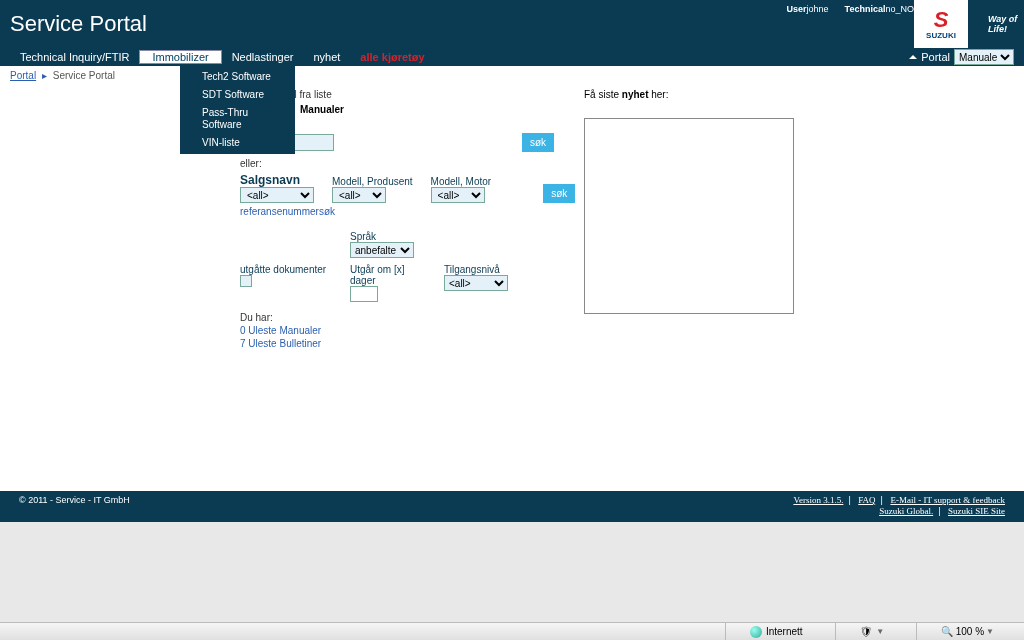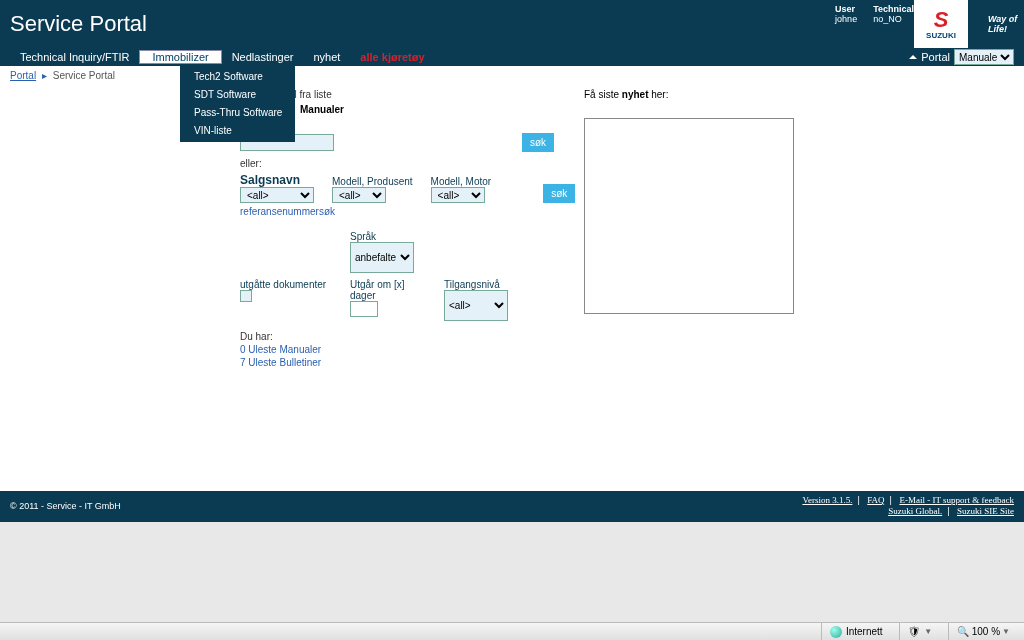--- a/index.html
+++ b/index.html
@@ -1,74 +1,74 @@
 <!DOCTYPE html>
 <html><head>
   <meta charset="utf-8">
   <style>
     * { margin: 0; padding: 0; box-sizing: border-box; font-family: Arial, sans-serif; }
     body { background: #fff; font-size: 11px; }
     .page { width: 1024px; height: 640px; display: flex; flex-direction: column; }
     .topbar { background: #0a3b53; color: #fff; height: 48px; display: flex; align-items: center; padding: 0 10px; position: relative; }
     .topbar .portal-title { font-size: 22px; font-weight: normal; margin-left: 0; }
     .user-lang { position: absolute; right: 110px; top: 4px; font-size: 9px; display: flex; gap: 16px; }
-    .user-lang .col { display: flex; flex-direction: column; align-items: flex-start; }
+    .user-lang .col { display: flex; flex-direction: row; align-items: flex-start; }
     .user-lang b { font-weight: bold; }
     .logo { position: absolute; right: 56px; top: 0; width: 54px; height: 48px; background: #fff; display: flex; flex-direction: column; align-items: center; justify-content: center; }
     .logo-s { color: #d92029; font-size: 22px; font-weight: bold; font-style: italic; line-height: 1; }
     .logo-text { color: #00407a; font-size: 8px; font-weight: bold; }
     .tagline { position: absolute; right: 0; top: 0; width: 36px; height: 48px; background: #0a3b53; color: #fff; font-size: 9px; font-style: italic; font-weight: bold; display: flex; align-items: center; justify-content: center; }
     .navbar { background: #0a3b53; color: #fff; height: 18px; font-size: 11px; display: flex; align-items: center; padding: 0 10px; position: relative; }
     .navbar .nav-item { padding: 0 10px; cursor: pointer; }
     .navbar .nav-item.immobilizer { background: #fff; color: #004266; border: 1px solid #88a; padding: 0 12px; }
     .navbar .nav-item.red { color: #d92029; font-weight: bold; }
     .nav-right { position: absolute; right: 10px; display: flex; align-items: center; gap: 4px; }
     .nav-right select { font-size: 10px; height: 15px; width: 60px; }
     .nav-arrow { width: 0; height: 0; border-left: 4px solid transparent; border-right: 4px solid transparent; border-bottom: 4px solid #fff; }
     .breadcrumb { background: #fff; padding: 4px 10px; font-size: 10px; color: #555; }
     .breadcrumb a { color: #2a5fb0; text-decoration: underline; }
     .bc-sep { color: #2a5fb0; margin: 0 3px; }
     .dropdown-menu { position: absolute; left: 180px; top: 66px; background: #0a3b53; color: #fff; font-size: 10px; width: 115px; z-index: 10; padding: 2px 0; }
-    .dropdown-menu .d-item { padding: 3px 6px; cursor: pointer; white-space: normal; line-height: 1.2; margin-left: 8px; }
+    .dropdown-menu .d-item { padding: 3px 22px; cursor: pointer; white-space: normal; line-height: 1.2; }
     .content { flex: 1; display: flex; padding: 4px 10px 0 10px; position: relative; }
     .left-pane { width: 560px; margin-left: 230px; }
     .line1 { font-size: 10px; color: #333; margin-left: 0; }
     .line2 { font-size: 10px; margin-top: 4px; }
     .line2 .lnk { color: #2a5fb0; cursor: pointer; }
     .line2 b { font-weight: bold; }
     .search-row { display: flex; align-items: center; margin-top: 18px; }
     .text-input { width: 94px; height: 17px; border: 1px solid #7a9; background: #e4f1f9; }
     .btn { background: #3bb4e5; color: #fff; border: none; padding: 4px 8px; font-size: 10px; cursor: pointer; margin-left: 188px; }
     .btn2 { background: #3bb4e5; color: #fff; border: none; padding: 4px 8px; font-size: 10px; cursor: pointer; margin-left: 34px; }
     .eller { font-size: 10px; margin-top: 6px; color: #333; }
     .filter-row { display: flex; margin-top: 4px; gap: 18px; align-items: flex-end; }
     .filter-col { display: flex; flex-direction: column; }
     .filter-label { font-size: 10px; color: #0a3b53; }
     .filter-label.bold { font-weight: bold; font-size: 12px; }
     .blue-select { background: #e4f1f9; border: 1px solid #7a9; height: 16px; font-size: 10px; width: 74px; padding: 0 2px; }
     .blue-select option { background: #fff; }
     .ref-link { color: #2a5fb0; font-size: 10px; margin-top: 3px; display: inline-block; text-decoration: none; }
     .row3 { display: flex; gap: 18px; margin-top: 14px; align-items: flex-end; }
-    .lang-select { background: #e4f1f9; border: 1px solid #7a9; height: 31px; font-size: 10px; width: 64px; }
+    .lang-select { background: #e4f1f9; border: 1px solid #7a9; height: 16px; font-size: 10px; width: 64px; }
     .checkbox { width: 12px; height: 12px; border: 1px solid #7a9; background: #e4f1f9; display: inline-block; }
     .days-input { width: 28px; height: 16px; border: 1px solid #7a9; background: #fff; }
     .duhar { margin-top: 10px; font-size: 10px; }
     .duhar .line { color: #2a5fb0; margin-top: 2px; }
     .duhar .hdr { color: #333; }
     .right-pane { position: absolute; left: 584px; top: 4px; }
     .right-pane .news-label { font-size: 10px; }
     .news-label b { font-weight: bold; }
     .news-box { width: 210px; height: 196px; border: 1px solid #888; margin-top: 18px; background: #fff; }
     .spacer { flex: 1; }
-    .footer { background: #0a3b53; color: #fff; font-size: 9px; padding: 4px 10px; display: flex; justify-content: space-between; align-items: center; }
+    .footer { background: #0a3b53; color: #fff; font-size: 9px; padding: 4px 19px; display: flex; justify-content: space-between; align-items: flex-start; }
     .footer a { color: #fff; text-decoration: underline; font-family: Liberation Serif, serif; }
     .footer-right { text-align: right; line-height: 1.3; }
     .whitespace { height: 100px; background: #e8e8e8; }
     .statusbar { height: 18px; border-top: 1px solid #bbb; background: linear-gradient(#f5f5f5, #e0e0e0); display: flex; align-items: center; justify-content: flex-end; padding: 0 6px; font-size: 10px; gap: 8px; }
-    .status-section { border-left: 1px solid #bbb; padding: 0 8px; display: flex; align-items: center; gap: 4px; height: 100%; }
+    .status-section { border-left: 1px solid #bbb; padding: 0 24px; display: flex; align-items: center; gap: 4px; height: 100%; }
     .globe-icon { width: 12px; height: 12px; border-radius: 50%; background: radial-gradient(circle at 4px 4px, #9fe, #3a9); display: inline-block; }
     .zoom { display: flex; align-items: center; gap: 2px; }
     .drop-arrow { font-size: 8px; color: #666; }
     select.sel-blue { background: #e4f1f9; border: 1px solid #7a9; font-size: 10px; height: 16px; }
   </style>
 </head>
 <body>
 
 <div class="page">
   <div class="topbar">

